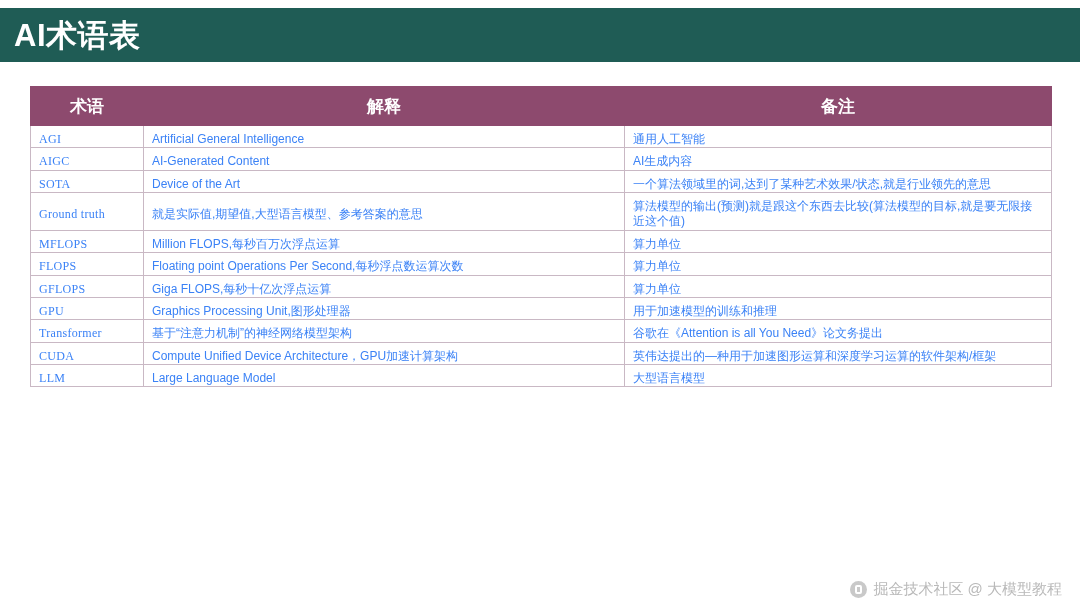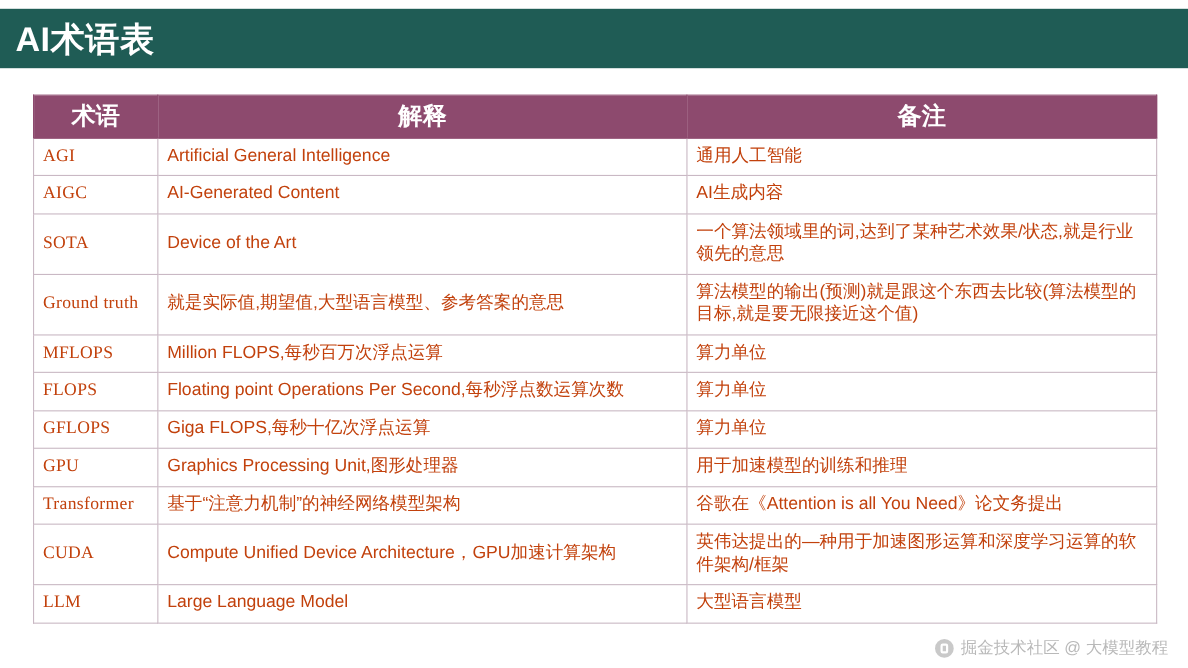--- a/index.html
+++ b/index.html
@@ -45,32 +45,32 @@
     width: 1021px;
   }
   table.glossary {
     border-collapse: collapse;
     width: 1021px;
     table-layout: fixed;
   }
   table.glossary th {
     background: #8d4a6e;
     color: #ffffff;
-    font-size: 22px;
+    font-size: 17px;
     font-weight: bold;
     height: 36px;
     border: 1px solid #8d4a6e;
     text-align: center;
     vertical-align: middle;
   }
   table.glossary td {
     border: 1px solid #c9b8c4;
-    font-size: 16px;
-    color: #c2410c;
-    padding: 6px 8px 7px 8px;
+    font-size: 12px;
+    color: #3b82f6;
+    padding: 6px 8px 0 8px;
     vertical-align: middle;
     line-height: 1.28;
   }
   td.term {
     color: #6b3a55;
     font-family: "Liberation Serif", serif;
     font-size: 15px;
     padding-left: 10px;
     letter-spacing: 0.3px;
   }

